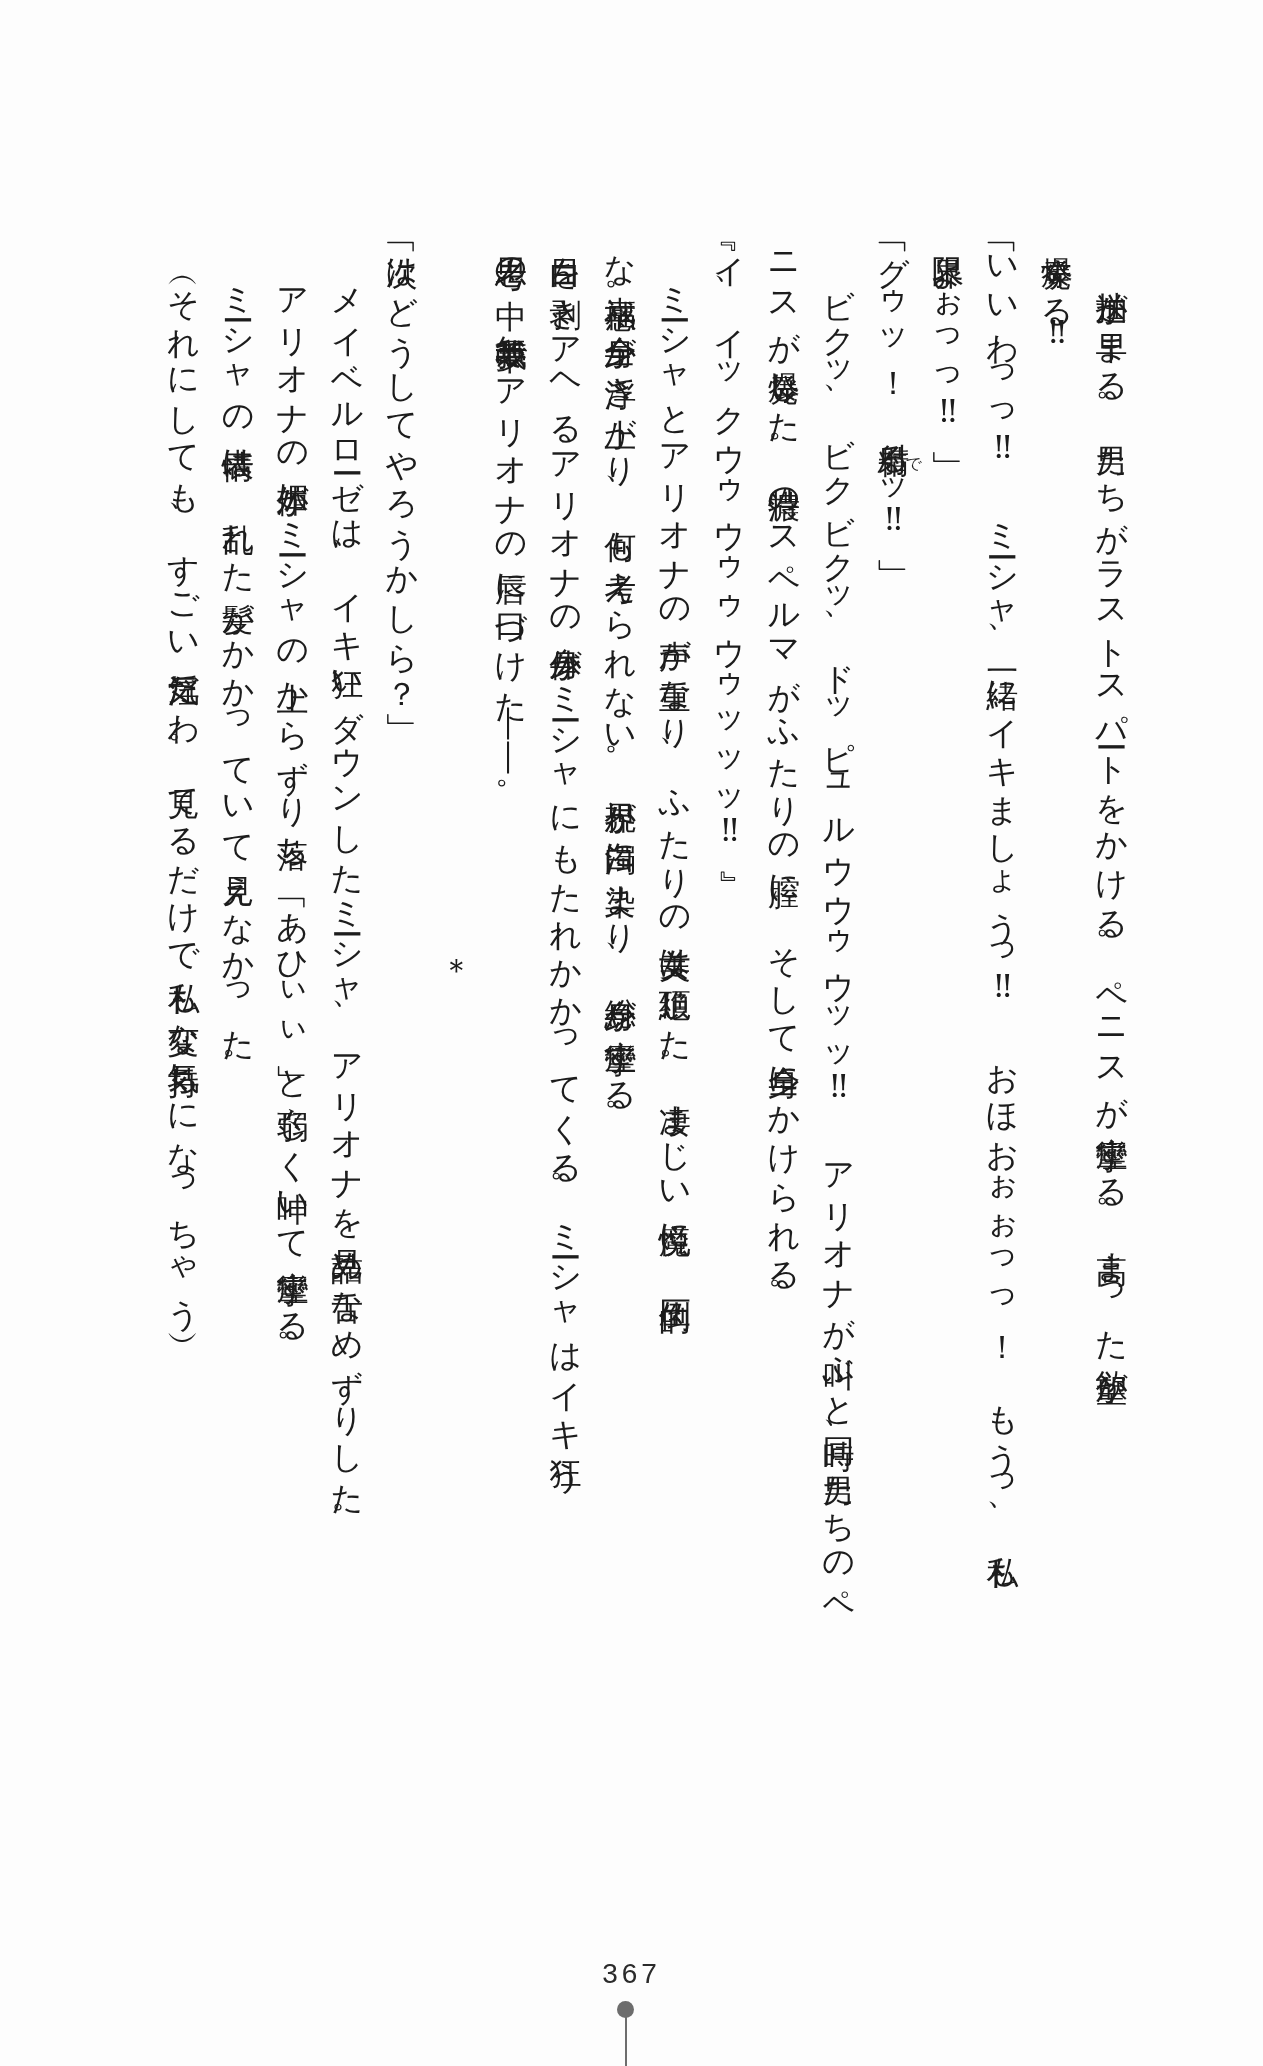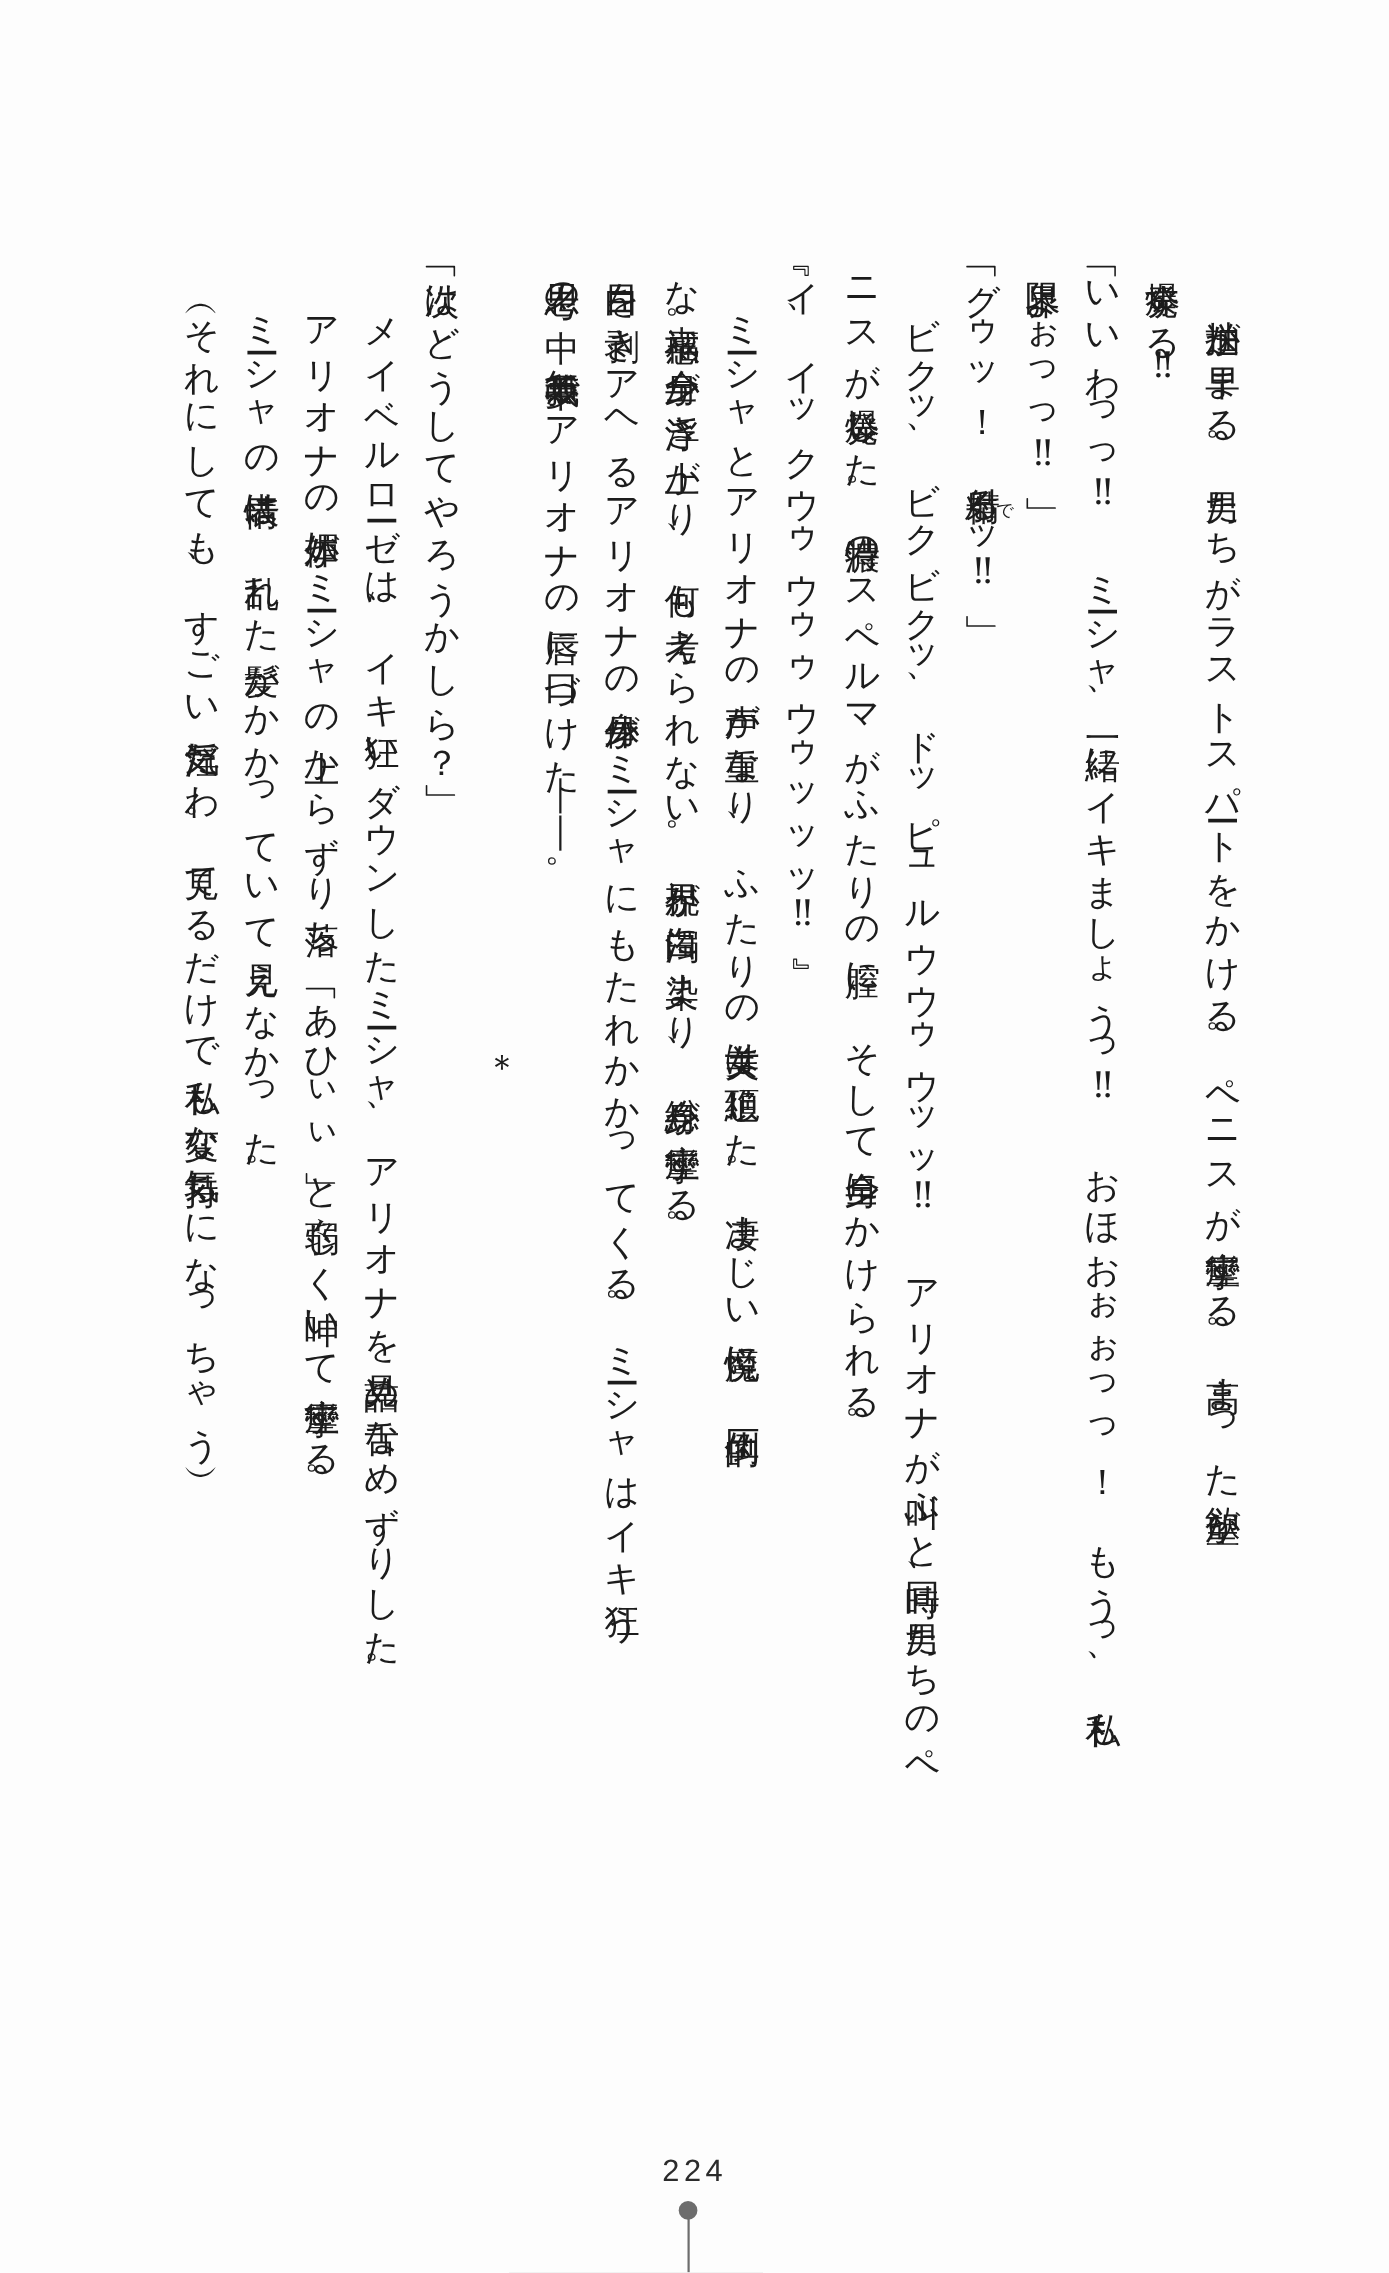--- a/index.html
+++ b/index.html
@@ -90,17 +90,17 @@
     <p class="col">白目を剥きアヘるアリオナの身体がミーシャにもたれかかってくる。ミーシャはイキ狂う</p>
     <p class="col">思考の中、無我夢中でアリオナの唇に口づけた――。</p>
     <p class="col col-star">＊</p>
     <p class="col">「次はどうしてやろうかしら？」</p>
     <p class="col">　メイベルローゼは、イキ狂いダウンしたミーシャ、アリオナを見詰め舌なめずりした。</p>
     <p class="col">　アリオナの媚体がミーシャの上からずり落ち、「あひぃぃ」と弱々しく呻いて痙攣する。</p>
     <p class="col">　ミーシャの表情は、乱れた髪がかかっていて見えなかった。</p>
     <p class="col">　（それにしても、すごい淫気だわ。見てるだけで私も変な気持ちになっちゃう）</p>
   </div>
 
-  <div class="page-number">224</div>
+  <div class="page-number">367</div>
   <div class="marker-dot"></div>
   <div class="marker-line"></div>
 
 </div>
 
 </body></html>

